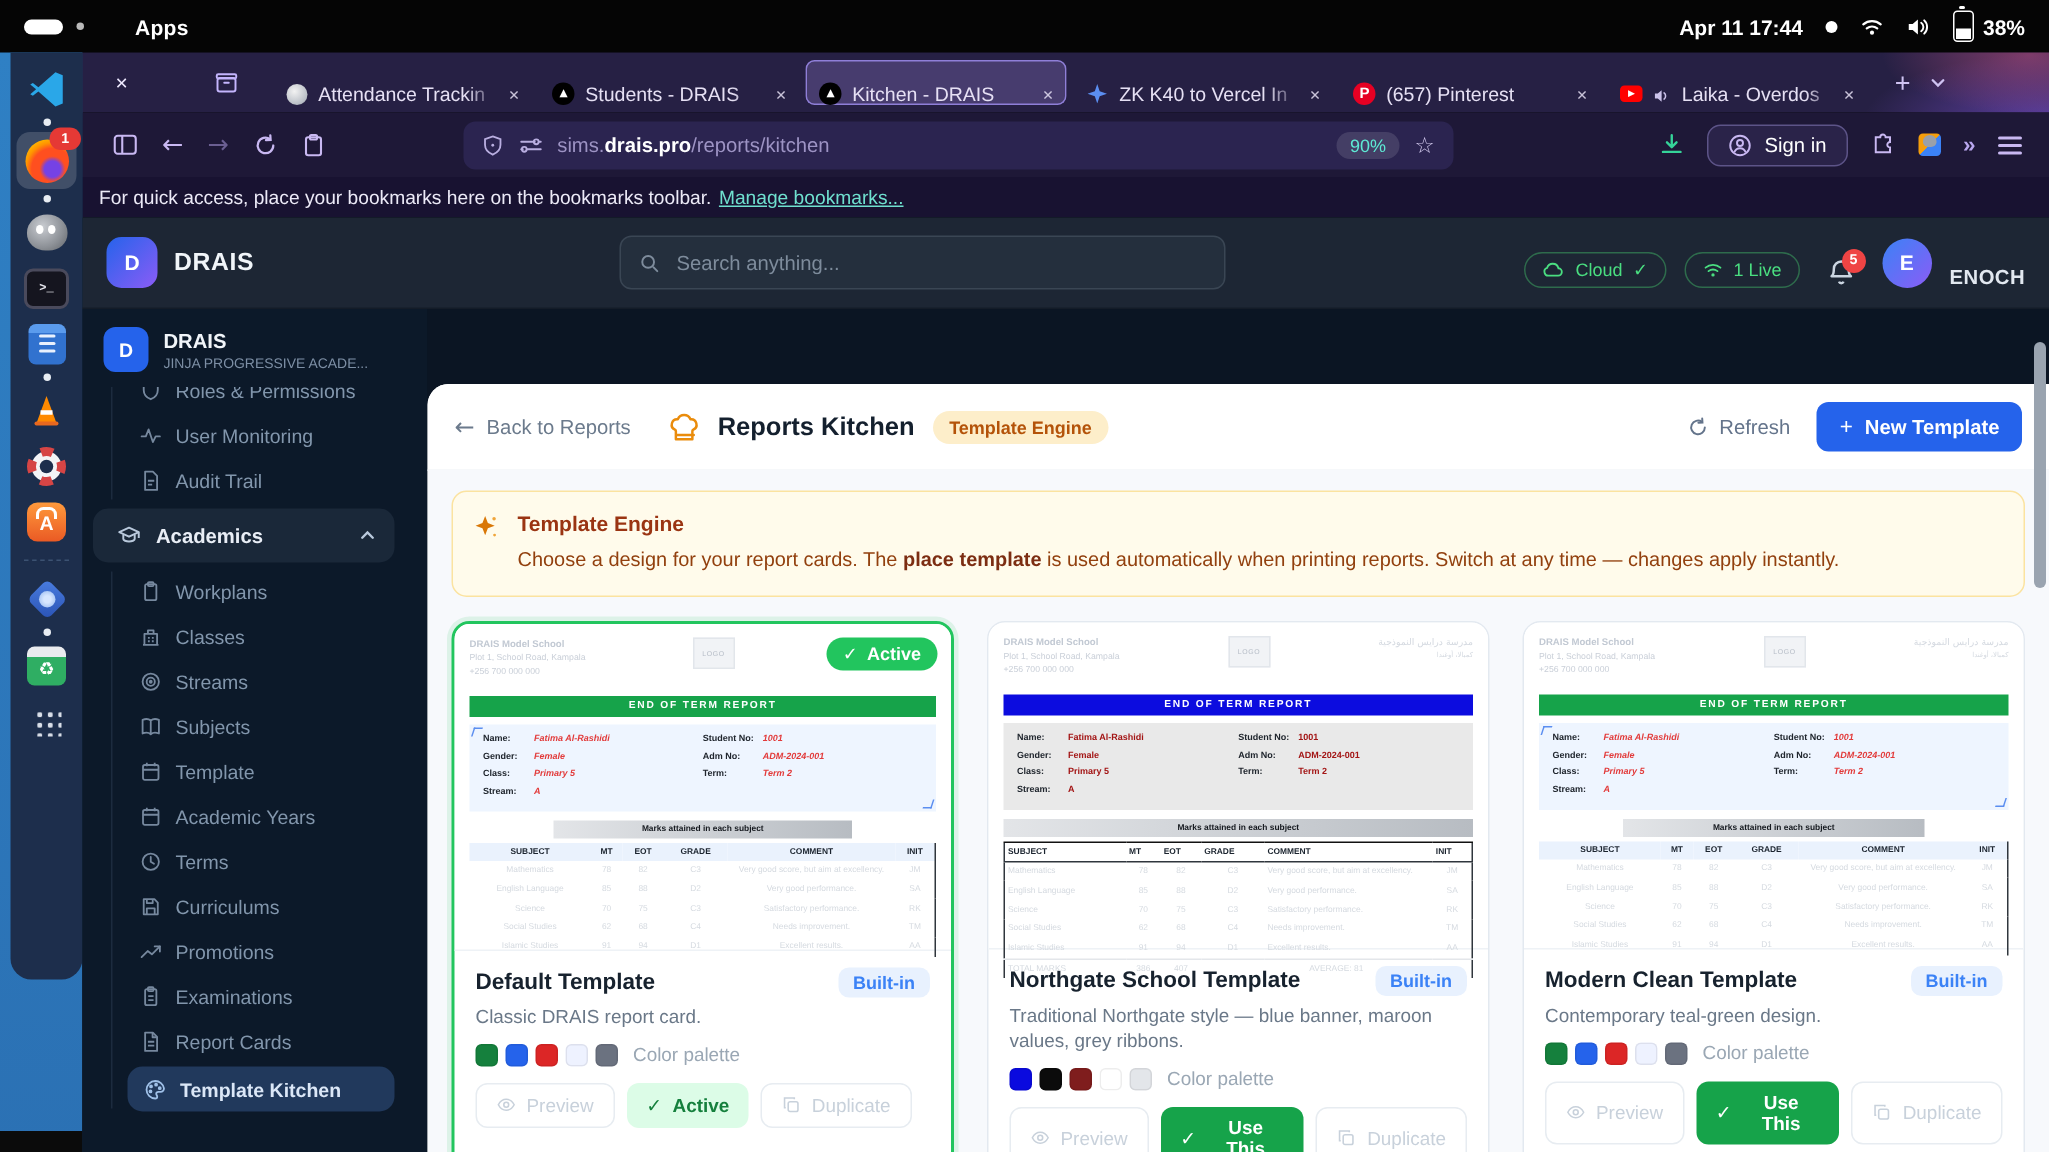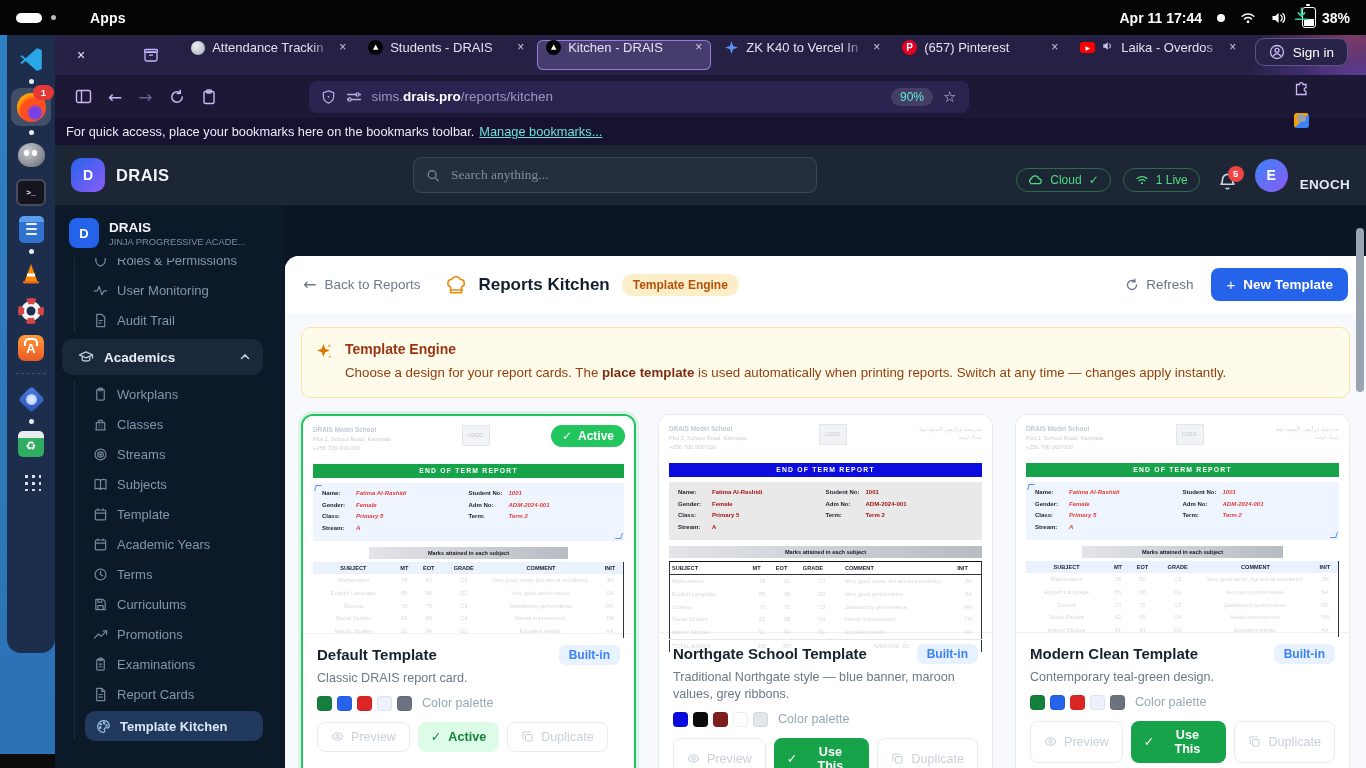--- a/index.html
+++ b/index.html
@@ -44,59 +44,59 @@
   .dock-sep{width:30px;border-top:1px dashed #3c5272;margin:4px 0;}
 
   
   .browser{position:absolute;left:55px;top:35px;width:1311px;height:733px;display:flex;flex-direction:column;}
   .tabbar{height:40px;flex:none;background:
      radial-gradient(140px 56px at 99% 4%, #c9548a88, transparent 70%),
      radial-gradient(190px 70px at 100% 115%, #7a4fd0aa, transparent 65%),
      #262044;display:flex;align-items:center;padding:0 10px;color:#ddd6ef;}
   .tb-x{font-size:14px;color:#efeaff;margin:0 0 0 12px;}
   .tb-container{margin-left:58px;margin-right:22px;color:#c4b5fd;}
-  .tab{height:30px;border-radius:6px;display:flex;align-items:flex-start;gap:7px;padding:0 9px;width:156px;flex:none;font-size:13px;color:#e6e0f4;margin-right:4px;}
+  .tab{height:30px;border-radius:6px;display:flex;align-items:flex-end;gap:7px;padding:0 9px;width:156px;flex:none;font-size:13px;color:#e6e0f4;margin-right:4px;}
   .tab.active{background:#473c6e;box-shadow:0 0 0 1px #8f7fd8 inset;}
   .t-title{flex:1;white-space:nowrap;overflow:hidden;-webkit-mask-image:linear-gradient(90deg,#000 82%,transparent);mask-image:linear-gradient(90deg,#000 82%,transparent);}
   .t-close{font-size:12px;opacity:.85;}
   .fav{width:15px;height:15px;flex:none;display:grid;place-items:center;}
   .fav-globe{width:14px;height:14px;border-radius:50%;background:radial-gradient(circle at 38% 35%,#f2f2f2,#b9bec6 70%,#8d939c);}
   .fav-vercel{width:15px;height:15px;border-radius:50%;background:#000;display:grid;place-items:center;color:#fff;font-size:7px;line-height:1;font-family:"DejaVu Sans",sans-serif;}
   .fav-pin{width:15px;height:15px;border-radius:50%;background:#e60023;color:#fff;font-weight:700;font-size:10px;display:grid;place-items:center;}
   .fav-yt{width:15px;height:11px;border-radius:3px;background:#f00;display:grid;place-items:center;color:#fff;font-size:6px;font-family:"DejaVu Sans",sans-serif;}
   .tb-plus{font-size:18px;color:#cfc3f2;margin:0 12px 0 14px;}
   .tb-chev{color:#cfc3f2;}
 
   .navbar{height:43px;flex:none;background:#1e1837;display:flex;align-items:center;padding:0 12px;color:#c9b8f2;}
   .nav-ic{margin:0 8px;flex:none;color:#c9b8f2;}
   .nav-arrow{font-size:17px;font-family:"DejaVu Sans",sans-serif;}
   .dim{color:#6b5f92;}
   .urlbar{margin-left:84px;width:660px;height:32px;background:#2b2450;border-radius:8px;display:flex;align-items:center;gap:10px;padding:0 12px;box-sizing:border-box;}
   .url-text{font-size:13.5px;color:#9d93c4;white-space:nowrap;}
   .url-domain{color:#fff;font-weight:700;}
   .zoom-pill{margin-left:auto;background:rgba(255,255,255,.12);border-radius:10px;padding:2px 9px;font-size:12px;color:#5eead4;}
   .url-star{font-size:15px;color:#cfc6ea;font-family:"DejaVu Sans",sans-serif;}
-  .nav-right{margin-left:auto;display:flex;align-items:center;gap:15px;padding-right:6px;flex-direction:column;}
+  .nav-right{margin-left:auto;display:flex;align-items:center;gap:15px;padding-right:6px;}
   .signin{display:flex;align-items:center;gap:8px;border:1px solid #5d5488;background:#2a2349;border-radius:9px;padding:5px 13px;color:#fff;font-size:13.5px;}
   .ext-robot{width:15px;height:15px;border-radius:3px;background:linear-gradient(135deg,#f59e0b 50%,#3b82f6 50%);position:relative;}
   .ext-robot::after{content:"";position:absolute;left:3px;top:1px;width:9px;height:8px;border-radius:50% 50% 40% 40%;background:#9aa0a8;}
   .chev2{font-size:15px;color:#b9a7ef;font-weight:700;}
   .burger{width:16px;display:flex;flex-direction:column;gap:3px;}
   .burger i{height:2px;background:#c9b8f2;border-radius:1px;display:block;}
 
   .bookmarksbar{height:27px;flex:none;background:#181231;display:flex;align-items:center;padding:0 11px;font-size:12.8px;color:#eceaf7;gap:5px;}
   .bm-link{color:#6fe0cf;text-decoration:underline;text-align:center;}
 
   
   .viewport{flex:1;background:#0b1523;display:flex;flex-direction:column;min-height:0;}
   .appheader{height:60px;flex:none;background:#1d2634;display:flex;align-items:center;padding:0 16px;position:relative;border-bottom:1px solid #141c28;}
   .brand-logo{width:34px;height:34px;border-radius:10px;background:linear-gradient(135deg,#2563eb,#8b5cf6);display:grid;place-items:center;color:#fff;font-weight:700;font-size:14px;}
   .brand-name{margin-left:11px;color:#f1f5f9;font-weight:700;font-size:16.5px;letter-spacing:.4px;}
   .gsearch{position:absolute;left:358px;top:12px;width:404px;height:36px;background:#242f3d;border:1px solid #3a4654;border-radius:8px;display:flex;align-items:center;gap:9px;padding:0 12px;box-sizing:border-box;}
-  .gsearch input{background:transparent;border:none;outline:none;color:#c4cedb;font-size:13.5px;width:100%;font-family:Liberation Serif, serif;}
+  .gsearch input{background:transparent;border:none;outline:none;color:#c4cedb;font-size:13.5px;width:100%;font-family:Liberation Sans, sans-serif;}
   .gsearch input::placeholder{color:#7e8c9c;}
   .hdr-right{margin-left:auto;display:flex;align-items:flex-end;gap:12px;}
   .pill-green{border:1px solid #2e6b4c;color:#4ade80;border-radius:999px;padding:4px 11px;font-size:12px;display:flex;gap:7px;align-items:center;white-space:nowrap;}
   .bell-wrap{position:relative;margin:0 6px;}
   .bell-badge{position:absolute;top:-6px;right:-7px;width:16px;height:16px;border-radius:50%;background:#ef4444;color:#fff;font-size:9.5px;font-weight:700;display:grid;place-items:center;}
   .avatar{width:33px;height:33px;border-radius:50%;background:linear-gradient(135deg,#3b82f6,#8b5cf6);display:grid;place-items:center;color:#fff;font-weight:700;font-size:14px;}
   .uname{color:#e2e8f0;font-size:13.5px;font-weight:700;letter-spacing:.3px;}
 
   .appbody{flex:1;display:flex;min-height:0;}
   .sidebar{width:230px;flex:none;background:#0c1929;display:flex;flex-direction:column;min-height:0;}

